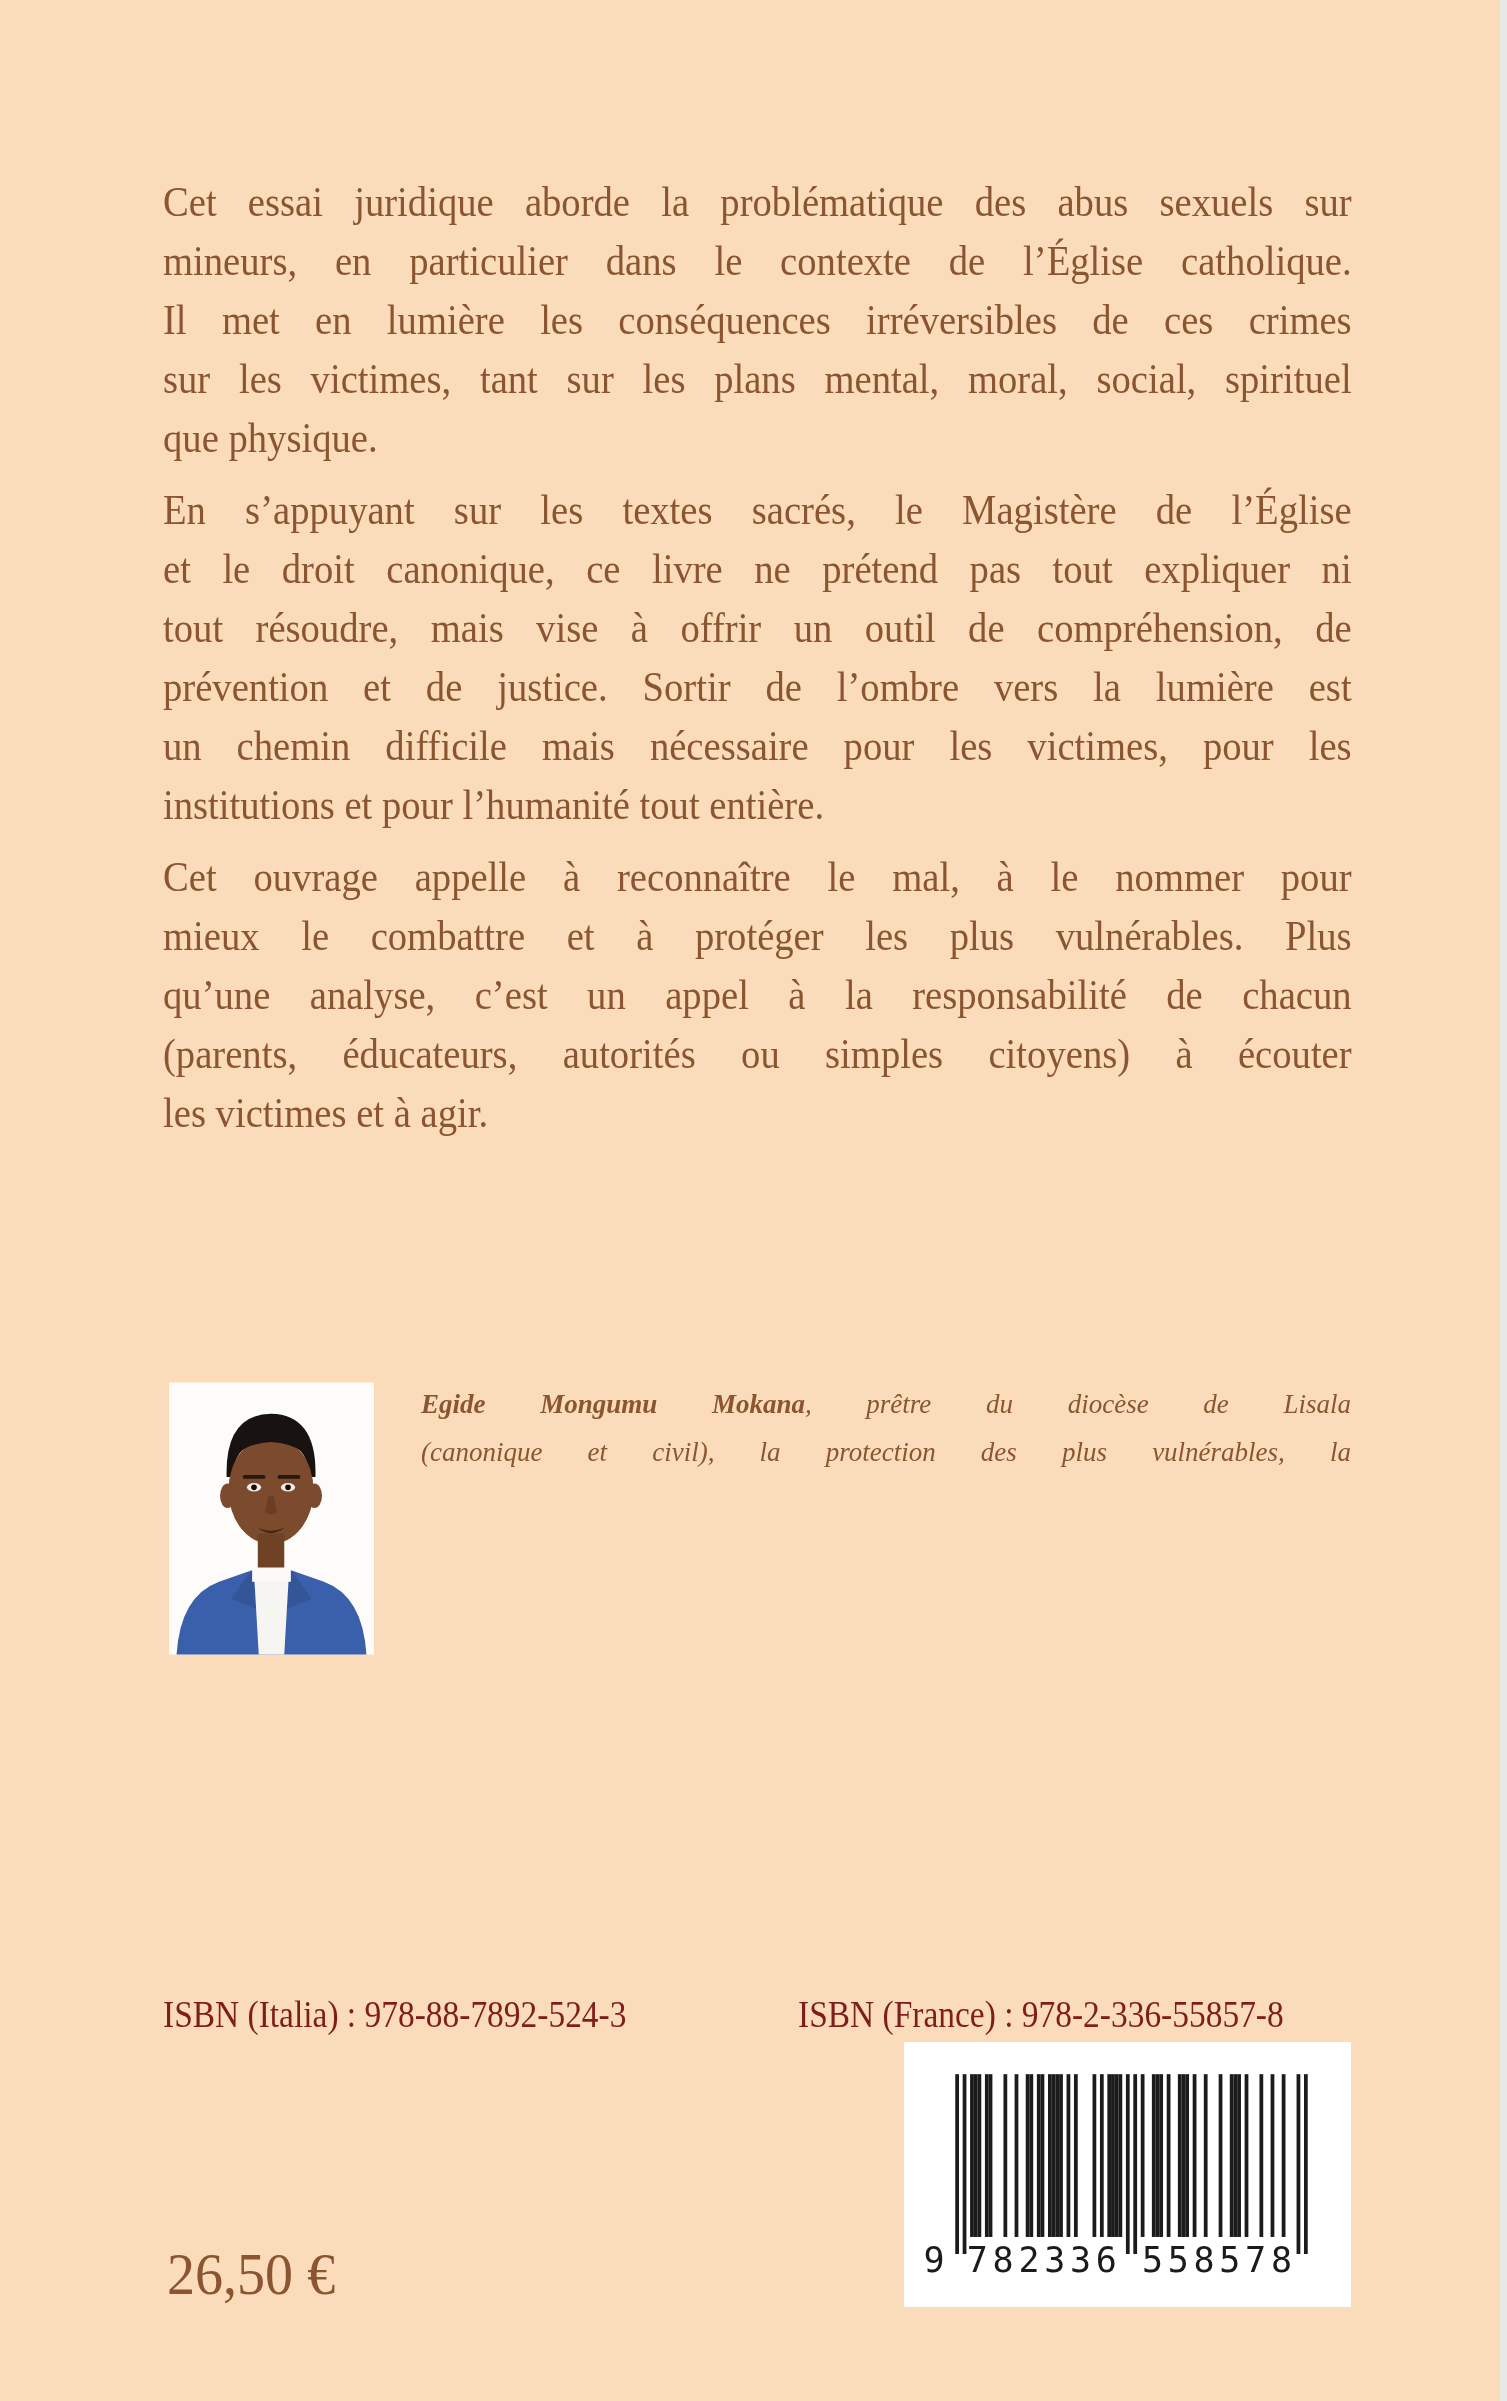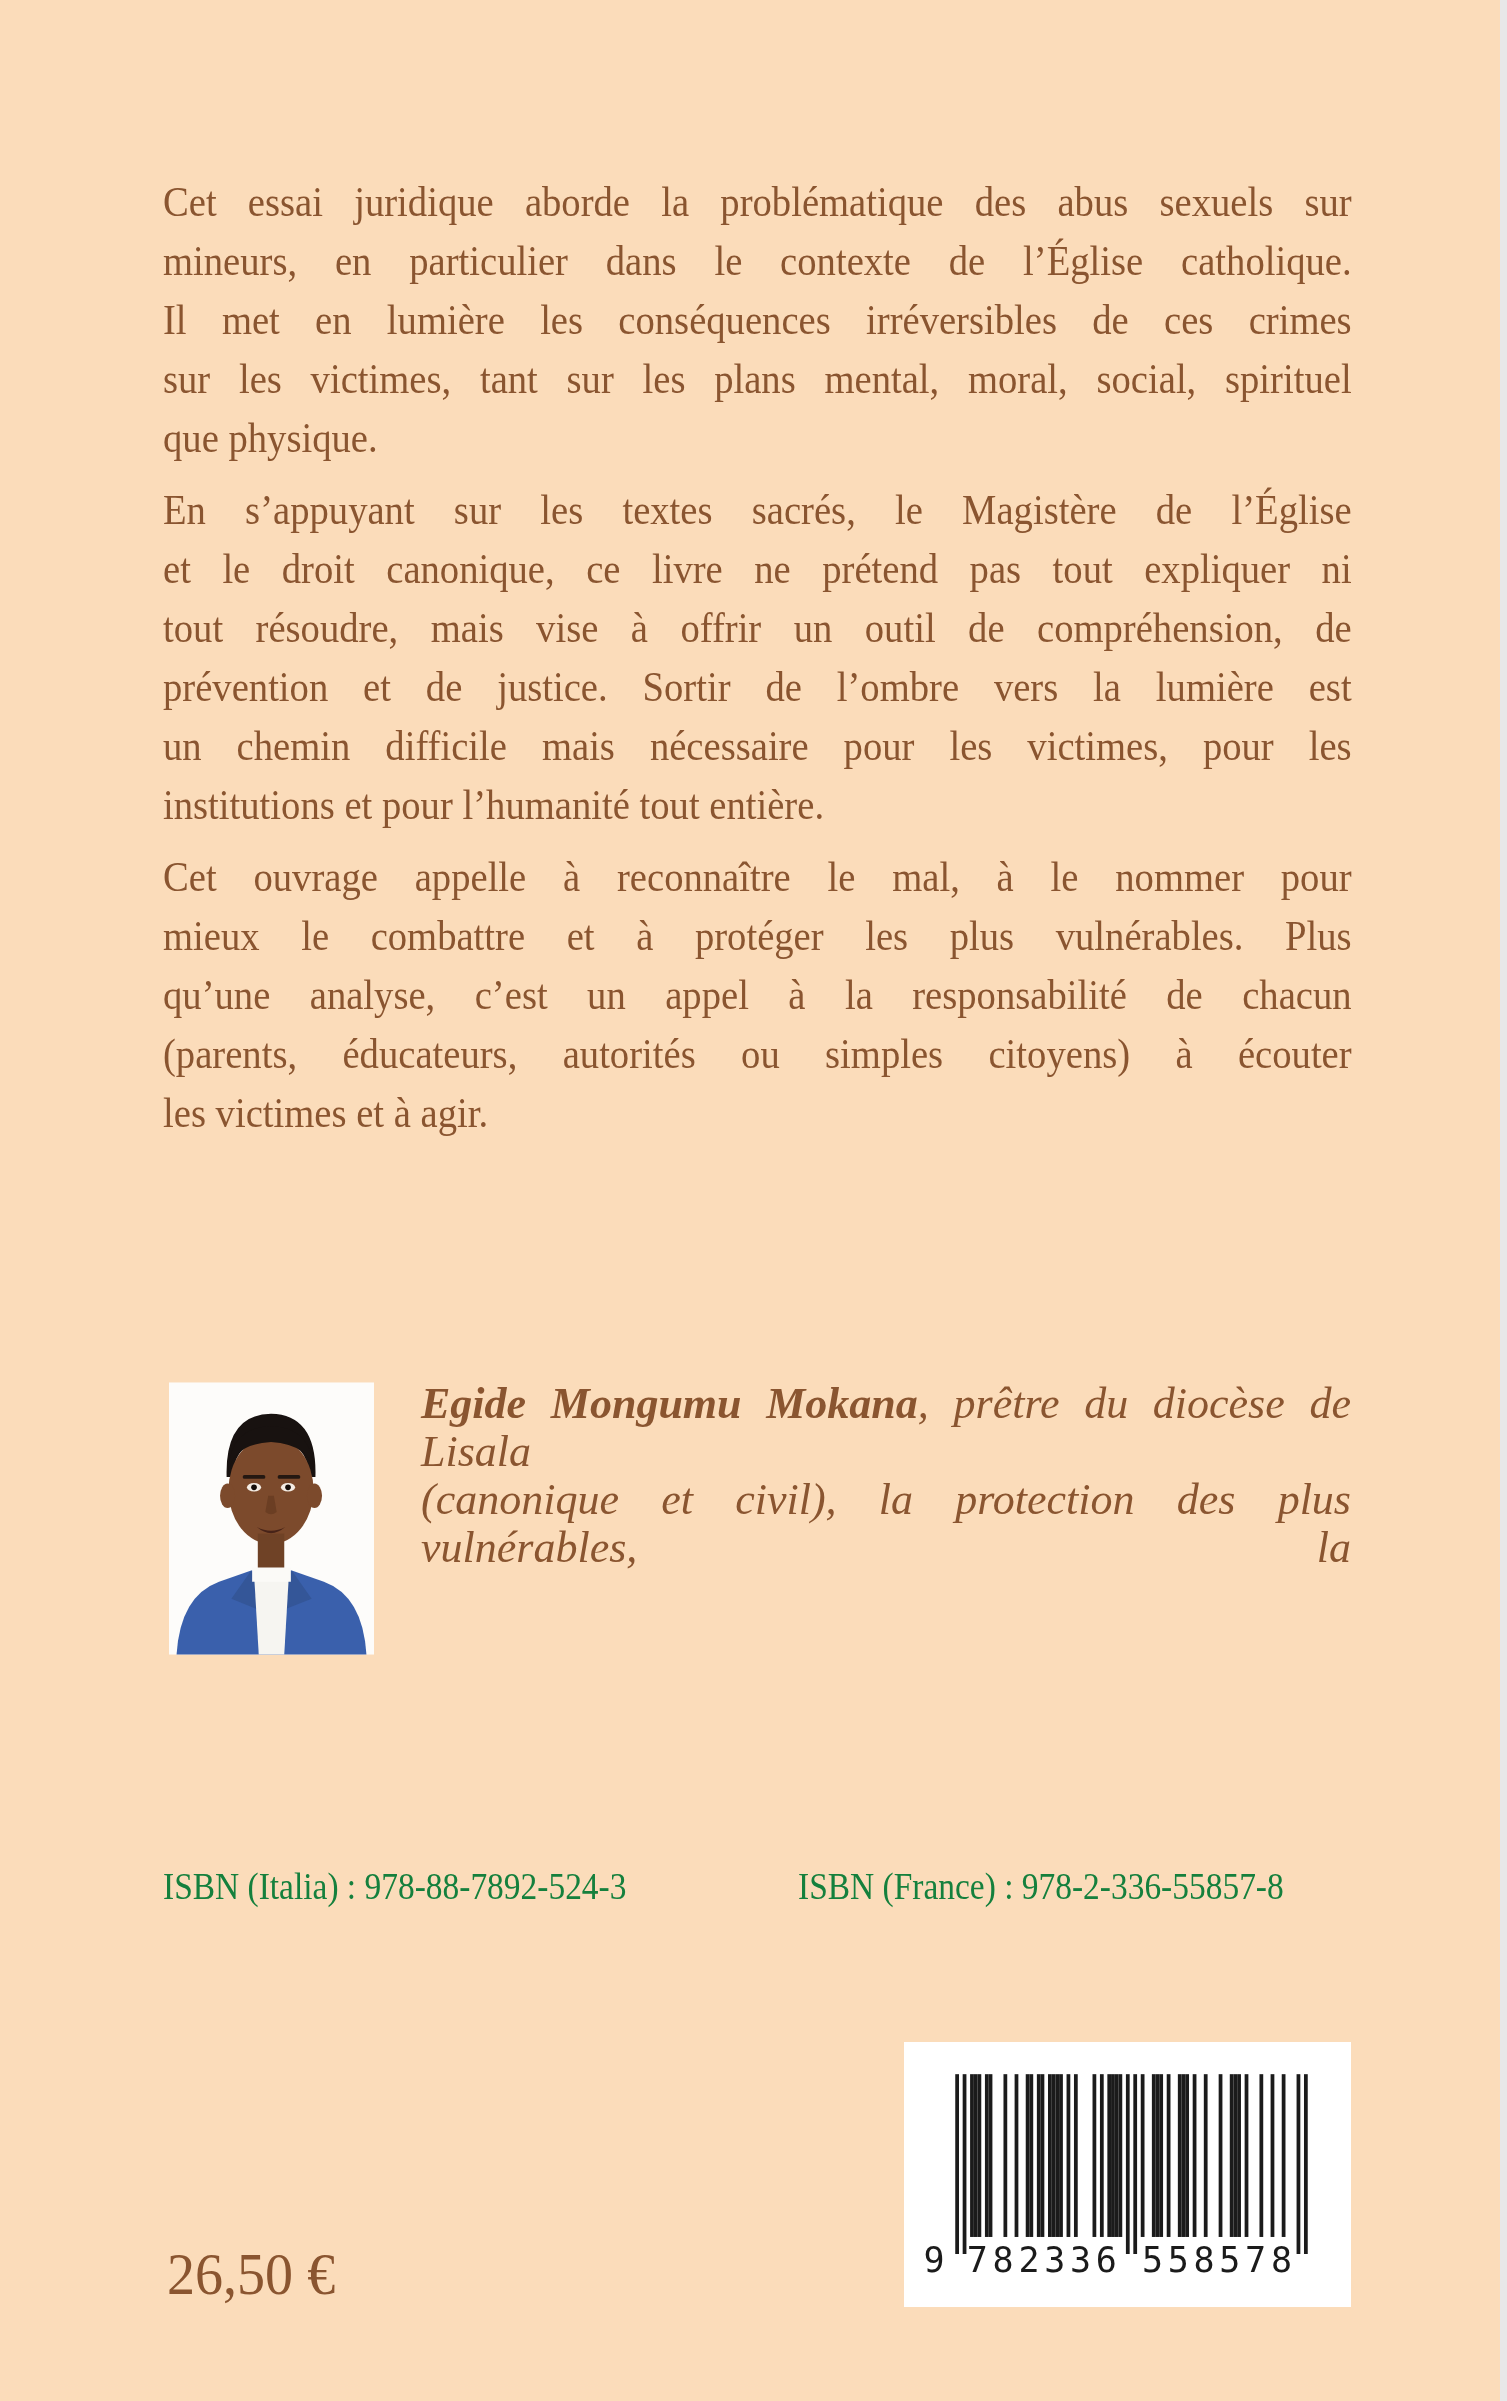--- a/index.html
+++ b/index.html
@@ -19,26 +19,26 @@
   .para{margin:0 0 13.2px 0;}
   .tline{text-align:justify;text-align-last:justify;white-space:normal;}
   .tline.last{text-align-last:left;}
   
   .photo{
     position:absolute;left:169px;top:1382px;width:205px;height:273px;
   }
   .photo svg{display:block;width:100%;height:100%;}
   .bio{
     position:absolute;left:421px;top:1380px;width:930px;
-    color:#8a5530;font-style:italic;font-size:44px;line-height:48px;
+    color:#8a5530;font-style:italic;font-size:27px;line-height:48px;
   }
   .bio b{font-weight:bold;}
   
-  .isbn-row{position:absolute;left:0;top:1864px;width:1508px;height:57px;
-    color:#15803d;font-size:38px;line-height:1.2;}
+  .isbn-row{position:absolute;left:0;top:1992px;width:1508px;height:57px;
+    color:#7f1d1d;font-size:38px;line-height:1.2;}
   .isbn-row span{position:absolute;transform:scaleX(0.88);transform-origin:0 50%;white-space:nowrap;}
   .isbn-it{left:163px;}
   .isbn-fr{left:798px;}
   
   .barcode-box{
     position:absolute;left:904px;top:2042px;width:447px;height:265px;
     background:#ffffff;
   }
   .barcode-box svg{display:block;width:100%;height:100%;}
   .barcode-box rect.bar{fill:#1b1b1b;}

